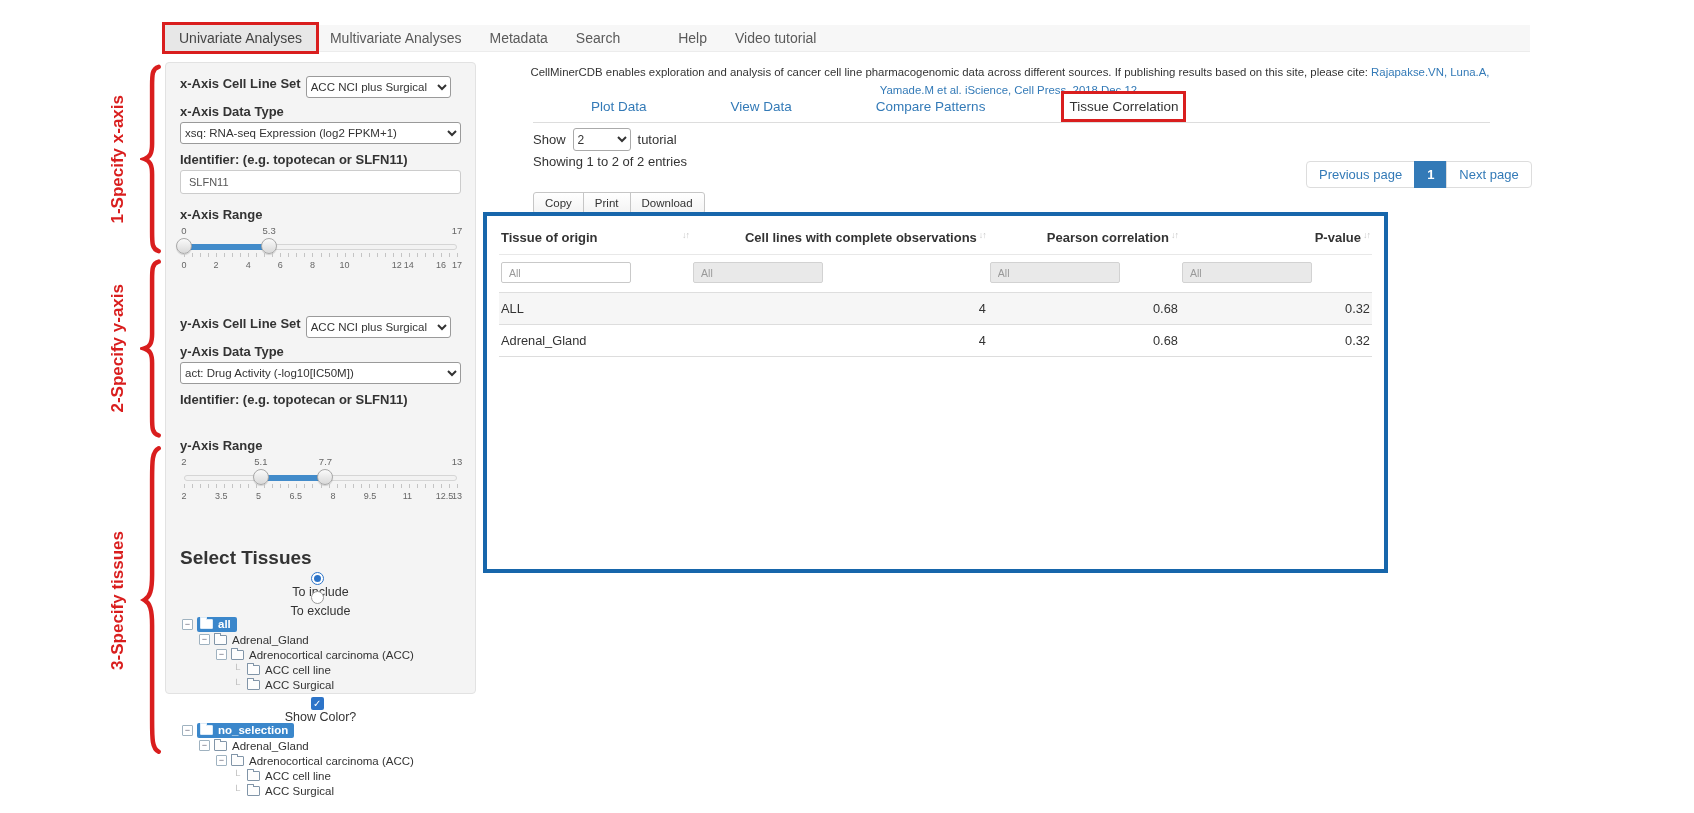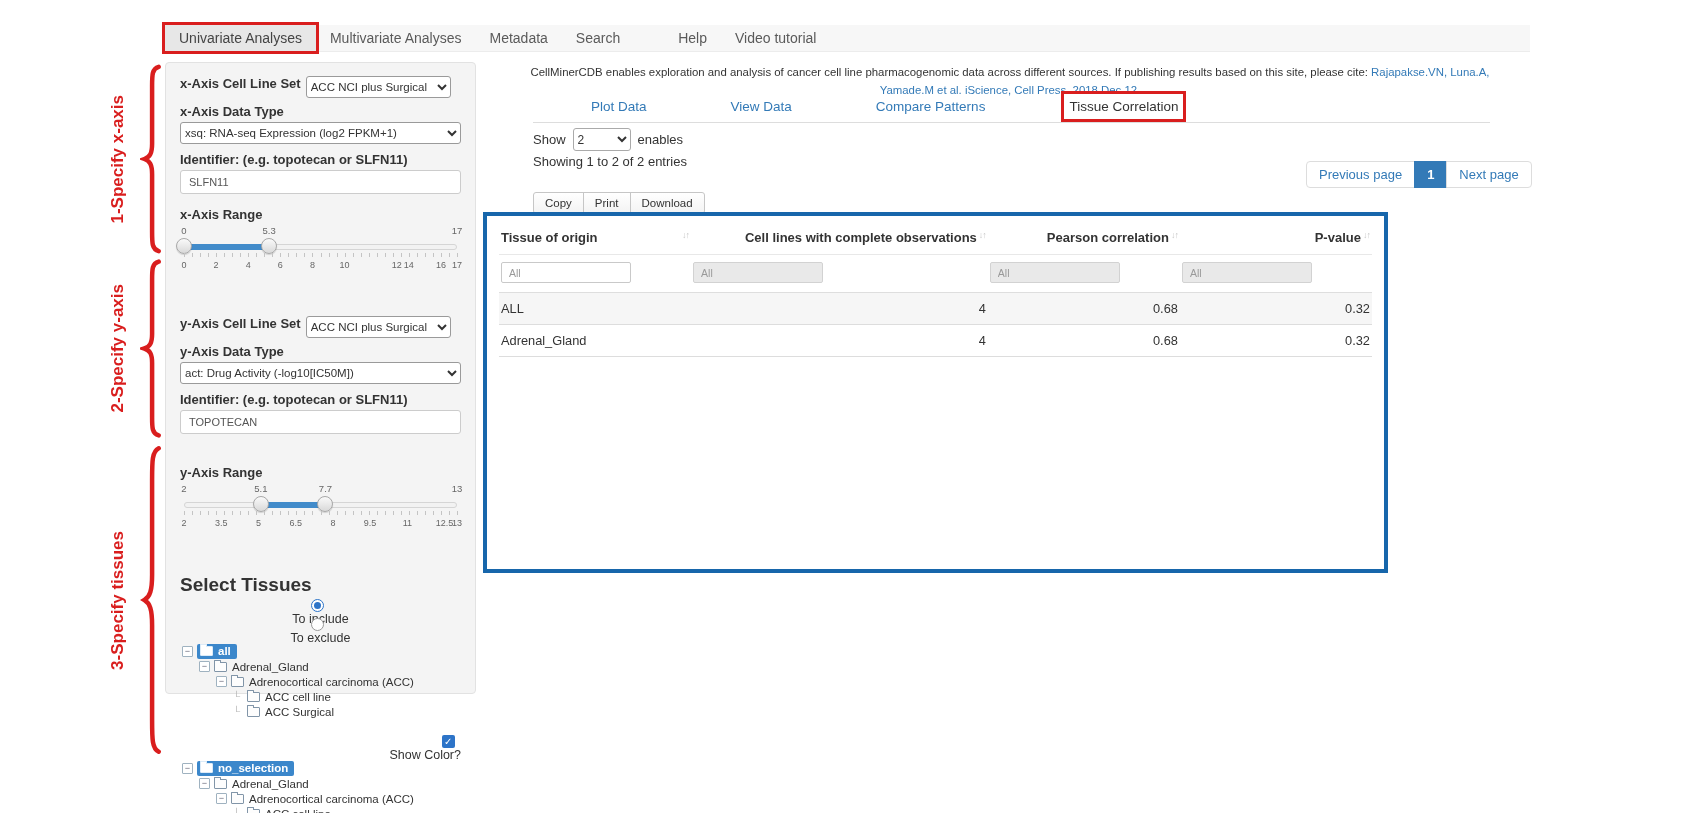--- a/index.html
+++ b/index.html
@@ -221,21 +221,20 @@
       <span class="sb-label" style="margin:0;">y-Axis Cell Line Set</span>
       <select class="sel-narrow">
         <option>ACC NCI plus Surgical</option>
       </select>
     </div>
     <div class="sb-label">y-Axis Data Type</div>
     <select class="sel-wide">
       <option>act: Drug Activity (-log10[IC50M])</option>
     </select>
     <div class="sb-label">Identifier: (e.g. topotecan or SLFN11)</div>
-    <input class="txt-input" type="text" value="TOPOTECAN" style="">
     <div class="sb-label" style="margin-top:31px;">y-Axis Range</div>
     <div class="slider" id="y-slider">
         <div class="sl-track"></div>
         <div class="sl-fill" style="left: 28.1818%; width: 23.6364%;"></div>
         <span class="sl-toplabel" style="left: 0%;">2</span>
         <span class="sl-toplabel" style="left: 28.1818%;">5.1</span>
         <span class="sl-toplabel" style="left: 51.8182%;">7.7</span>
         <span class="sl-toplabel" style="left: 100%;">13</span>
         <div class="sl-handle" style="left: 28.1818%;"></div>
         <div class="sl-handle" style="left: 51.8182%;"></div>
@@ -320,21 +319,21 @@
           <span class="folder"></span>
           <span>ACC cell line</span>
         </div>
         <div class="tnode" style="margin-left: 51px;">
           <span class="leafmark"></span>
           <span class="folder"></span>
           <span>ACC Surgical</span>
         </div>
       </div>
 
-    <div class="check-row" style="margin-top:16px;align-items:flex-end;">
+    <div class="check-row" style="margin-top:5px;">
       <span class="checkbox"></span>
       <span>Show Color?</span>
     </div>
 
     <div class="tree" id="tree-color">
         <div class="tnode" style="margin-left: 0px;">
           <span class="expander"></span>
           <span class="sel-node">
             <span class="folder"></span>
             <span>no_selection</span>
@@ -374,21 +373,21 @@
       <div class="tab">Compare Patterns</div>
       <div class="tab active">Tissue Correlation</div>
     </div>
   <div id="tabs-rule"></div>
 
   <div id="show-entries">
     <span>Show</span>
     <select id="entries-select">
       <option>2</option>
     </select>
-    <span>enables</span>
+    <span>tutorial</span>
   </div>
 
   <div id="showing-text">Showing 1 to 2 of 2 entries</div>
 
   <div id="pagination">
     <div class="page-btn">Previous page</div>
     <div class="page-btn current">1</div>
     <div class="page-btn">Next page</div>
   </div>
 

